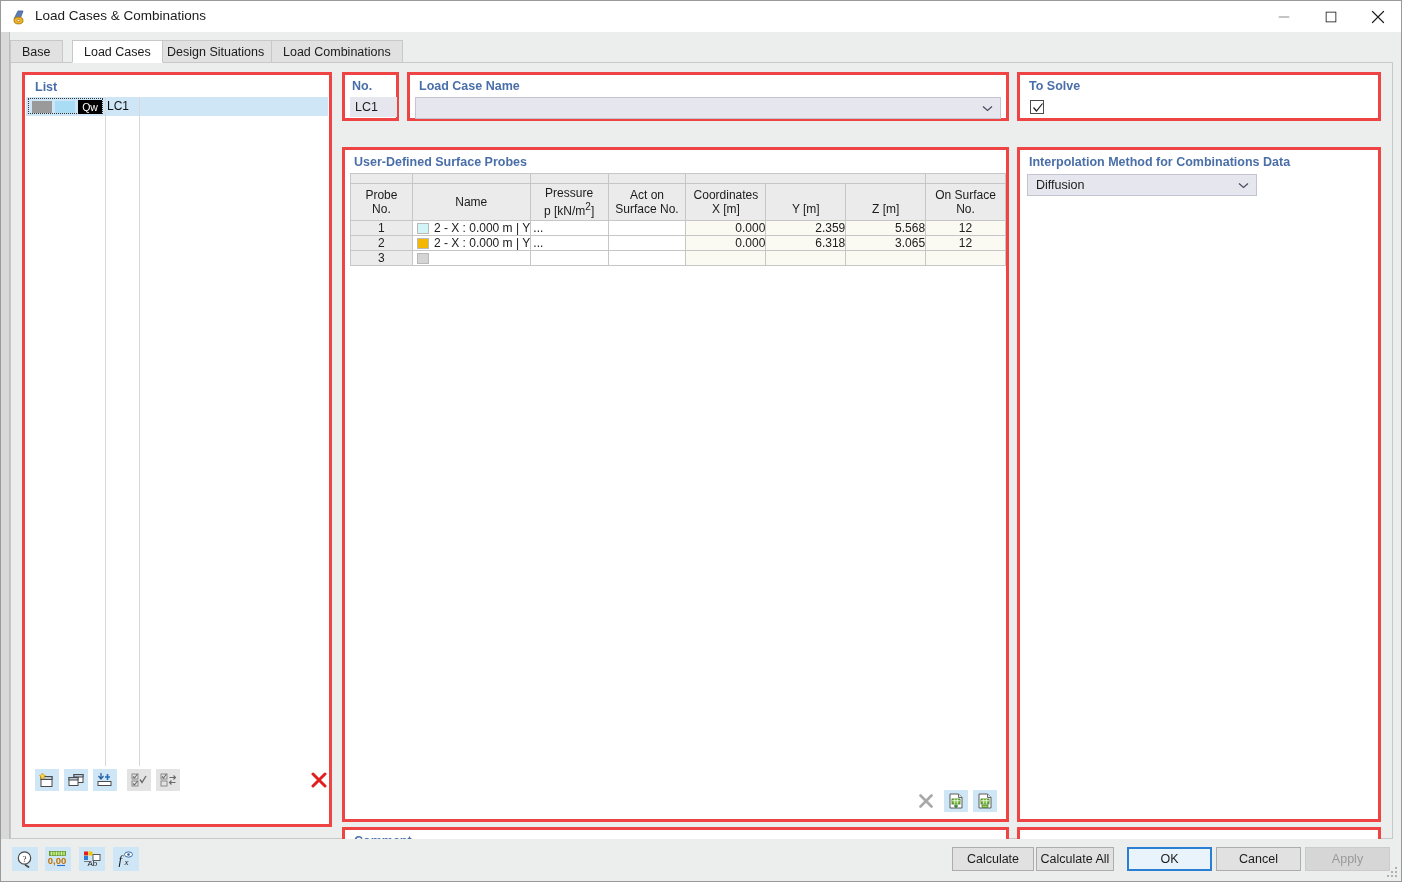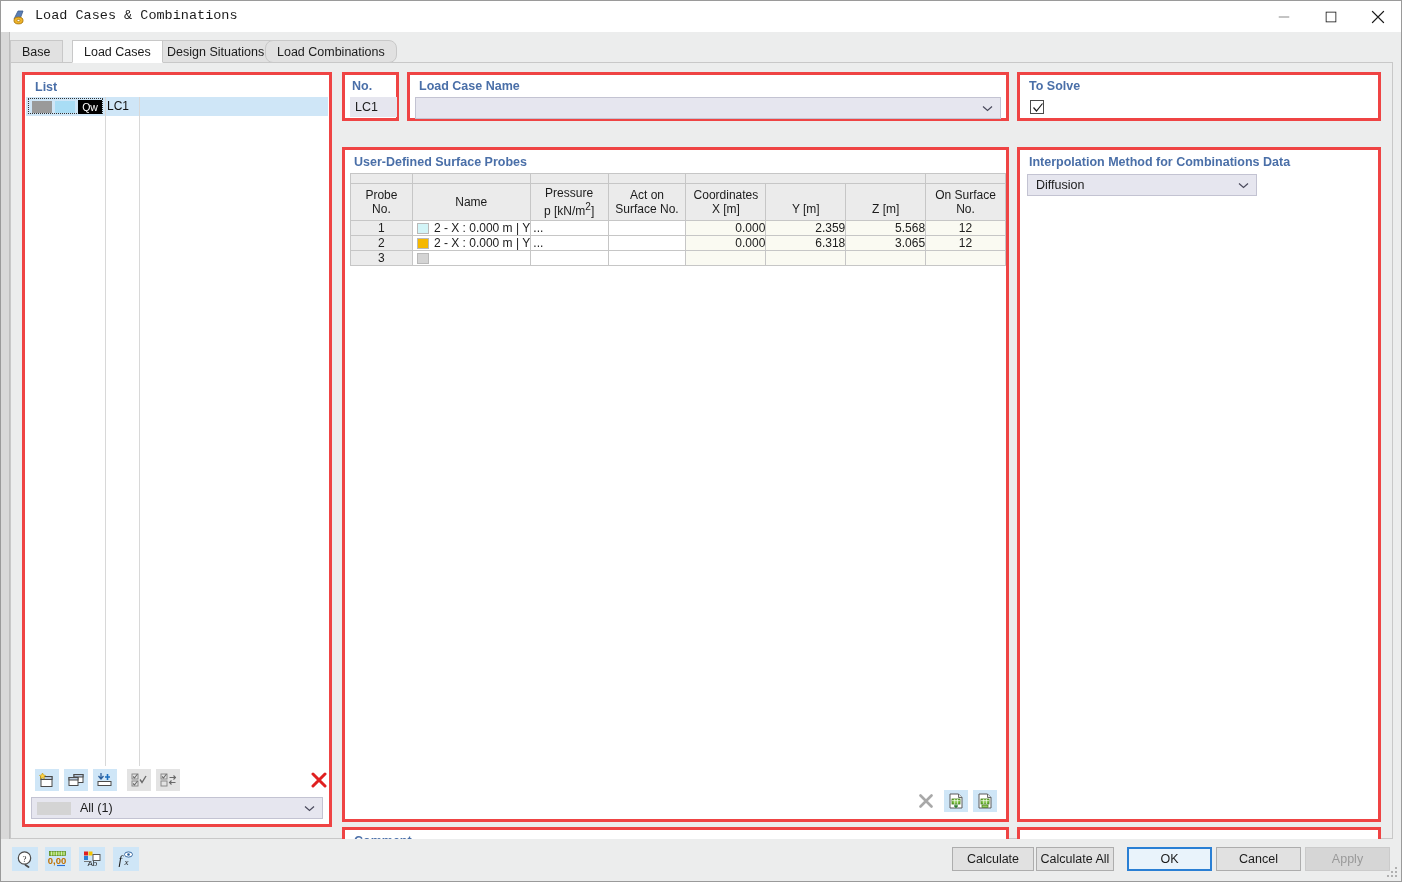--- a/index.html
+++ b/index.html
@@ -8,21 +8,21 @@
     background:#ffffff;
     font-family:"Liberation Sans","DejaVu Sans",sans-serif;
     font-size:12.5px;
     color:#202020;
     -webkit-font-smoothing:antialiased;
   }
   .win{position:absolute;left:0;top:0;width:1402px;height:882px;background:#ffffff;
        border:1px solid #9a9a9a;box-sizing:border-box;}
 
   
-  .titlebar{position:absolute;left:0;top:0;right:0;height:49px;background:#ffffff;font-family:Liberation Mono, monospace;}
+  .titlebar{position:absolute;left:0;top:0;right:0;height:49px;background:#ffffff;}
   .title-icon{position:absolute;left:10px;top:7px;width:18px;height:18px;}
   .title-text{position:absolute;left:34px;top:7px;font-size:13.5px;color:#1b1b1b;}
   .wbtn{position:absolute;top:0;width:47px;height:31px;cursor:default;}
   .wbtn svg{position:absolute;left:50%;top:50%;transform:translate(-50%,-50%);}
   .wbtn-min{right:94px;}
   .wbtn-max{right:47px;}
   .wbtn-close{right:0px;}
 
   
   .outer{position:absolute;left:0;top:31px;right:0;bottom:0;background:#eceded;}
@@ -185,21 +185,21 @@
   </div>
 
   <div class="outer">
     <div class="leftstrip"></div>
 
     <div class="tabstrip">
       <div class="tabline"></div>
       <div class="tab" style="left:0px;">Base</div>
       <div class="tab active" style="left:62px;">Load Cases</div>
       <div class="tab" style="left:145px;text-align:center;">Design Situations</div>
-      <div class="tab" style="left:255px;border-radius:8px;">Load Combinations</div>
+      <div class="tab" style="left:261px;">Load Combinations</div>
     </div>
 
     <div class="content">
 
       <div class="panel" id="list-panel">
         <span class="grouplabel">List</span>
 
         <div class="listbox">
           <div class="list-row" style="top:0;">
             <div class="lr-sel">
@@ -254,29 +254,20 @@
               <path d="M16 10 L10 10 M12 8 L10 10 L12 12" stroke="#6a6a6a" stroke-width="1.1" fill="none"></path>
             </svg>
           </div>
           <div class="tbtn flat" style="left:281px;">
             <svg width="16" height="16" viewBox="0 0 16 16">
               <path d="M2 2 L14 14 M14 2 L2 14" stroke="#e02020" stroke-width="3" stroke-linecap="round"></path>
             </svg>
           </div>
         </div>
 
-        <div class="list-combo">
-          <span class="lc-sw"></span>
-          <span class="lc-txt">All (1)</span>
-          <span class="chev">
-            <svg width="11" height="7" viewBox="0 0 11 7">
-                <path d="M1 1.5 L5.5 5.5 L10 1.5" stroke="#4a4a5c" stroke-width="1.2" fill="none"></path>
-              </svg>
-          </span>
-        </div>
       </div>
 
       <div class="panel" id="no-panel">
         <span class="grouplabel">No.</span>
         <div class="no-val">LC1</div>
       </div>
 
       <div class="panel" id="solve-panel">
         <span class="grouplabel">To Solve</span>
         <div class="chk">

